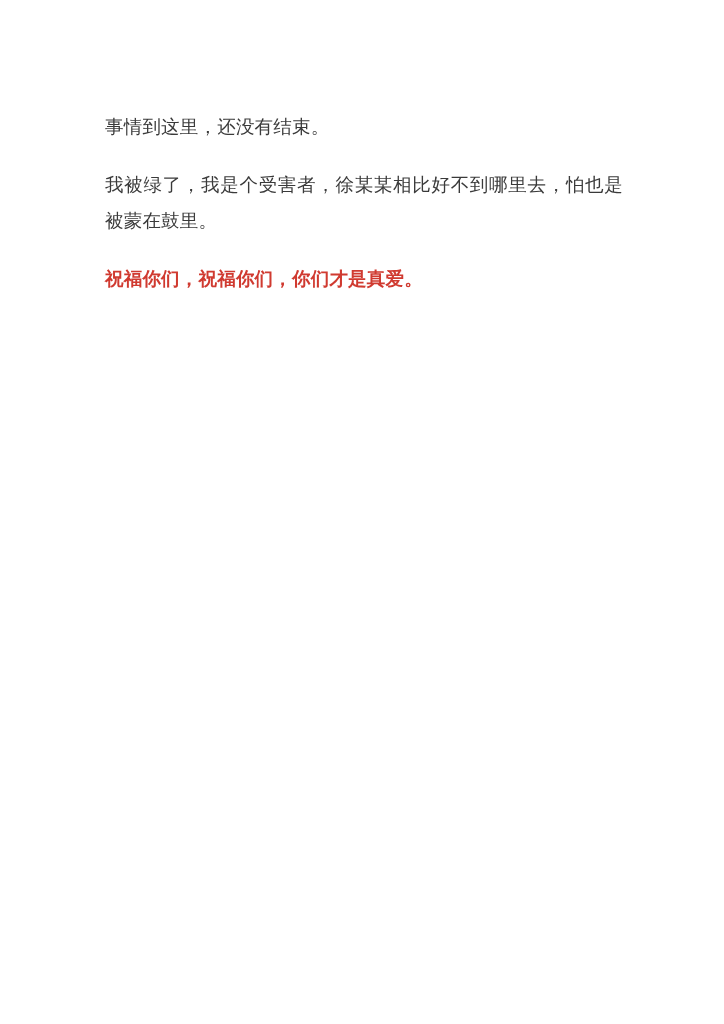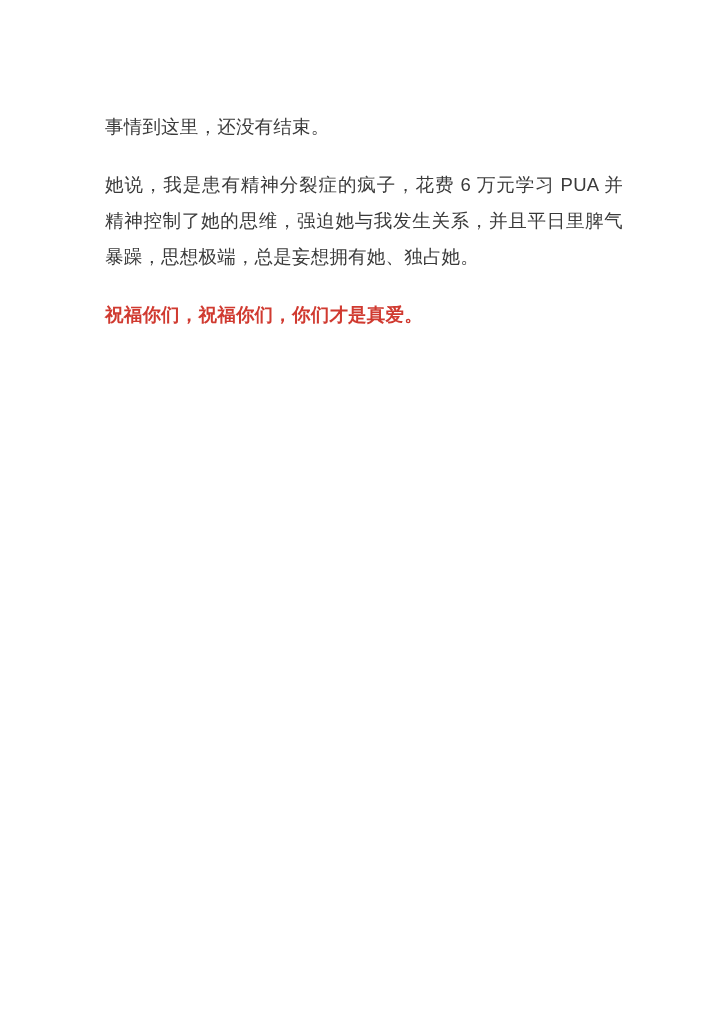--- a/index.html
+++ b/index.html
@@ -32,15 +32,15 @@
   .para.emphasis{
     color:var(--accent-color);
     font-weight:bold;
   }
 </style>
 </head>
 <body>
 
 <main class="page">
     <p class="para normal">事情到这里，还没有结束。</p>
-    <p class="para normal">她说，我是患有精神分裂症的疯子，花费 6 万元学习 PUA 并精神控制了她的思维，强迫她与我发生关系，并且平日里脾气暴躁，思想极端，总是妄想拥有她、独占她。</p>
+    <p class="para normal">我被绿了，我是个受害者，徐某某相比好不到哪里去，怕也是被蒙在鼓里。</p>
     <p class="para emphasis">祝福你们，祝福你们，你们才是真爱。</p>
   </main>
 
 </body></html>

